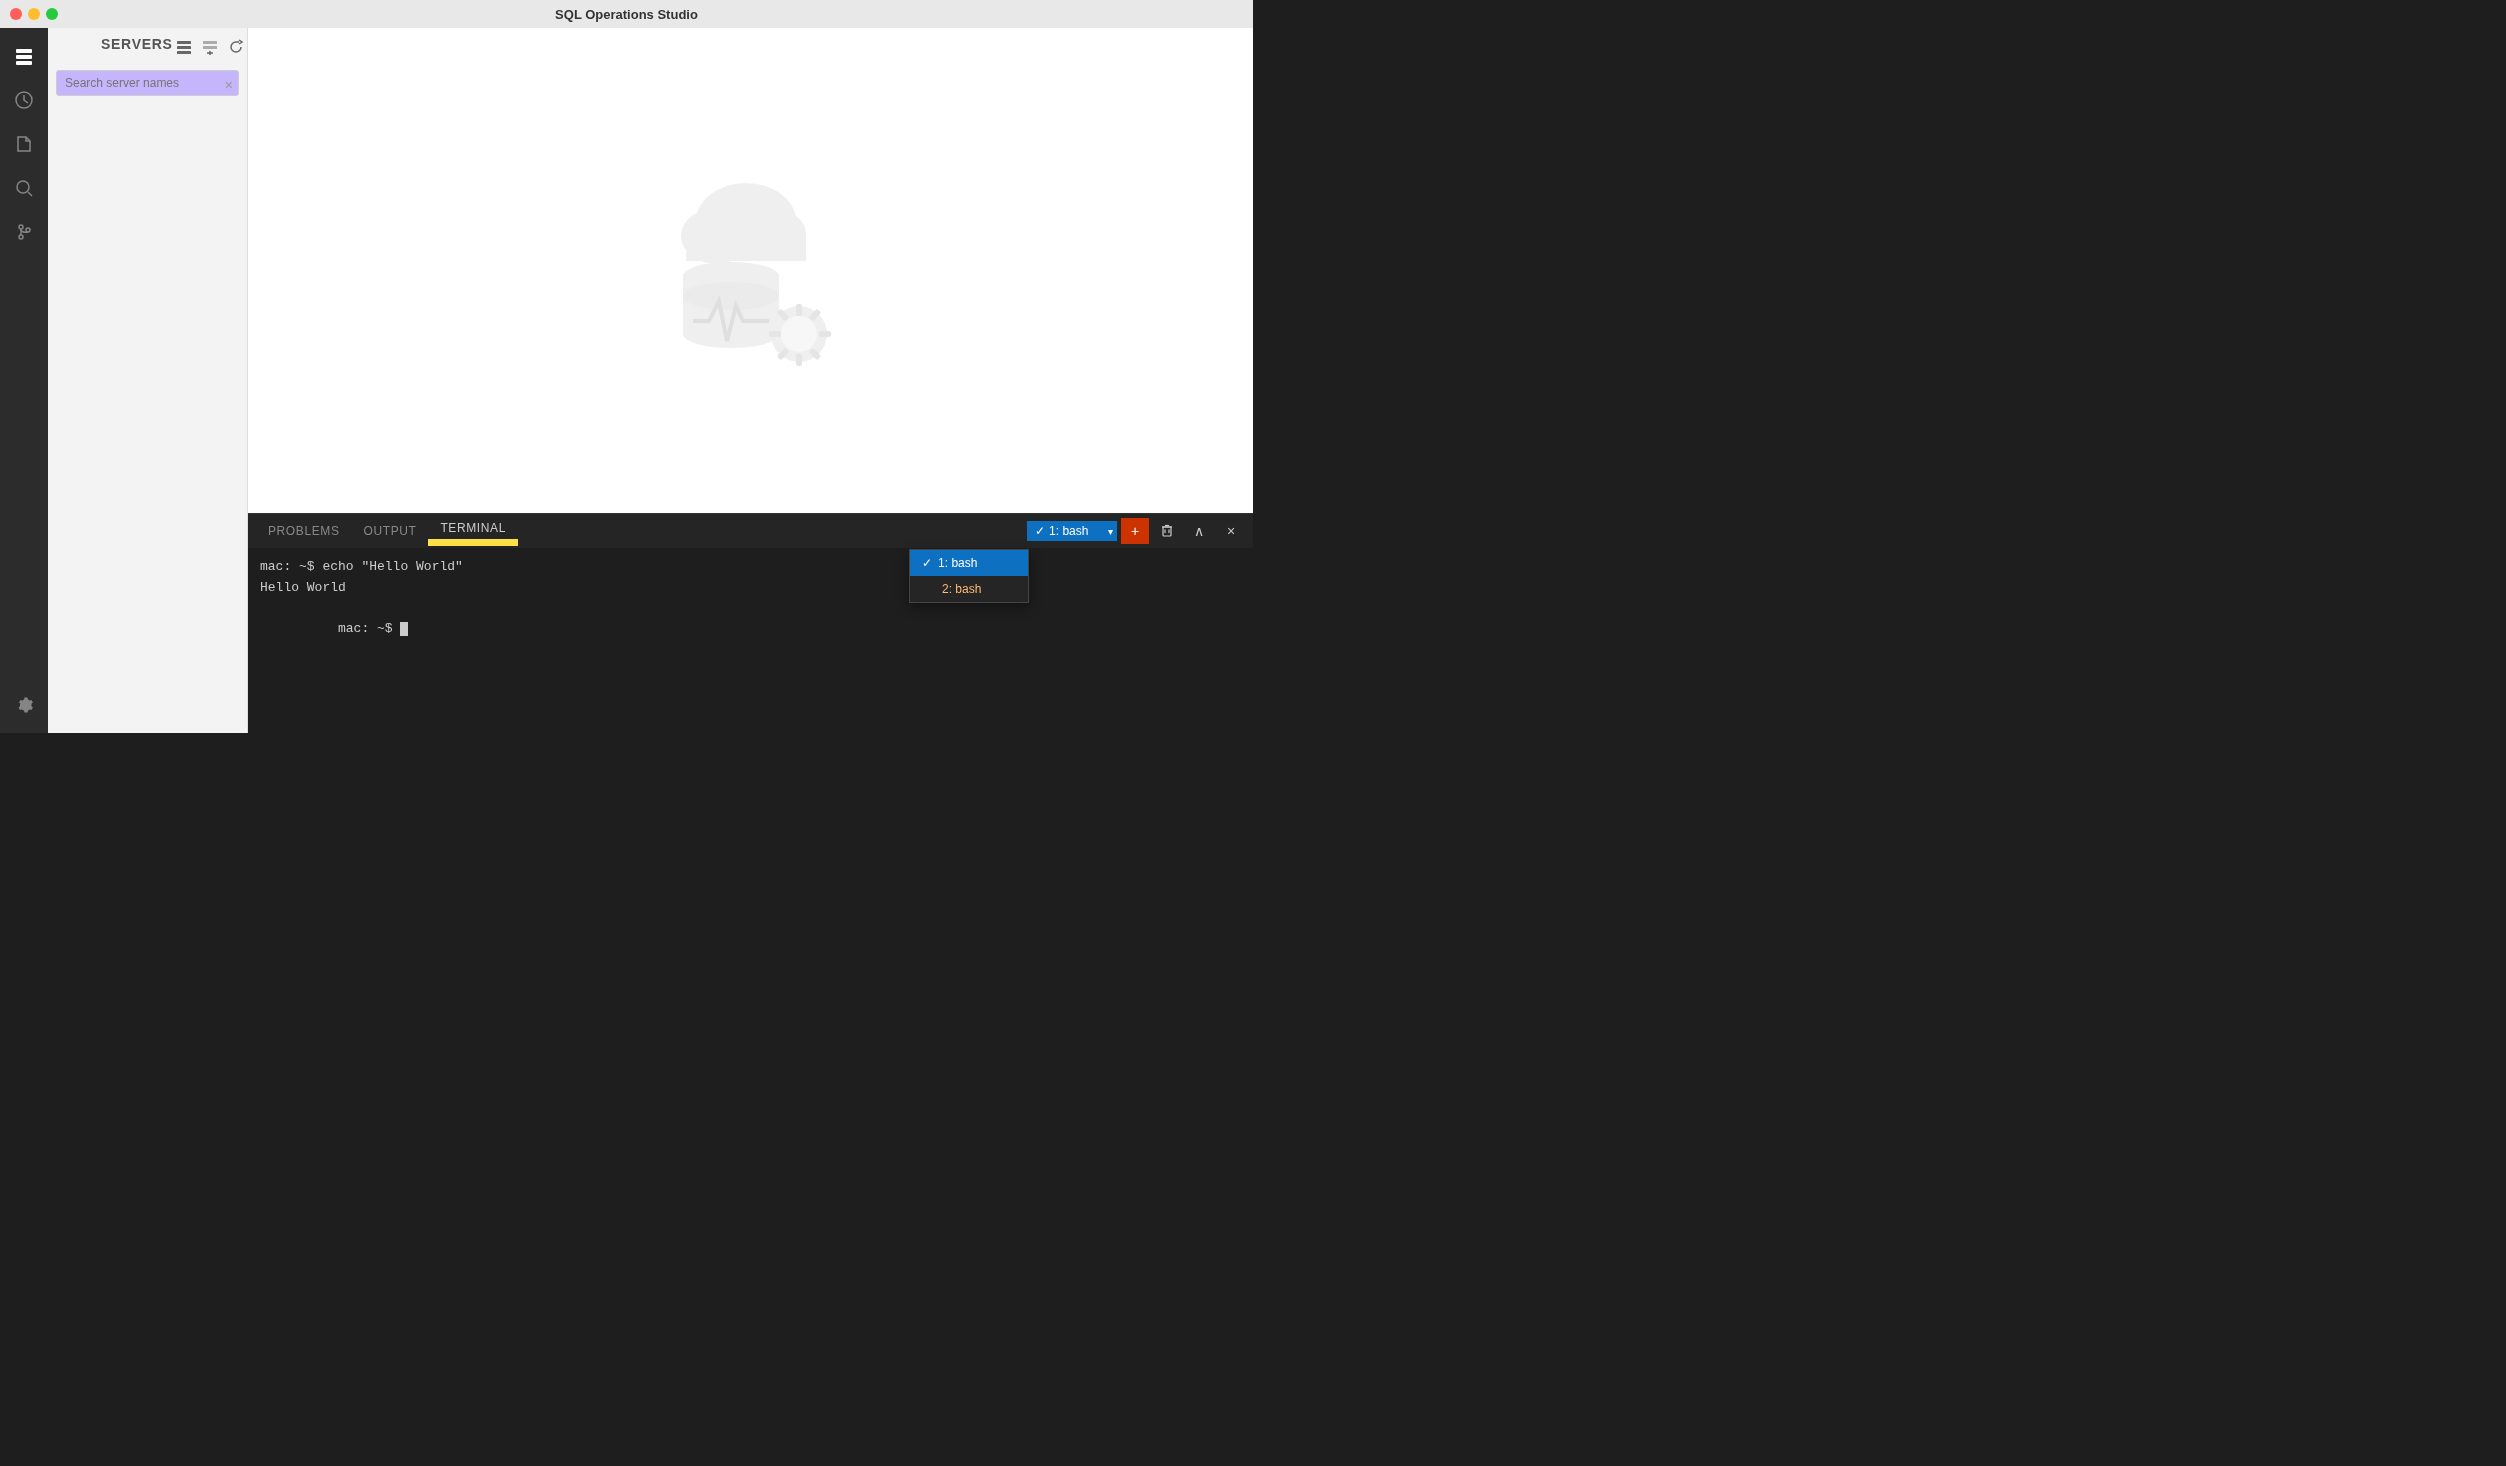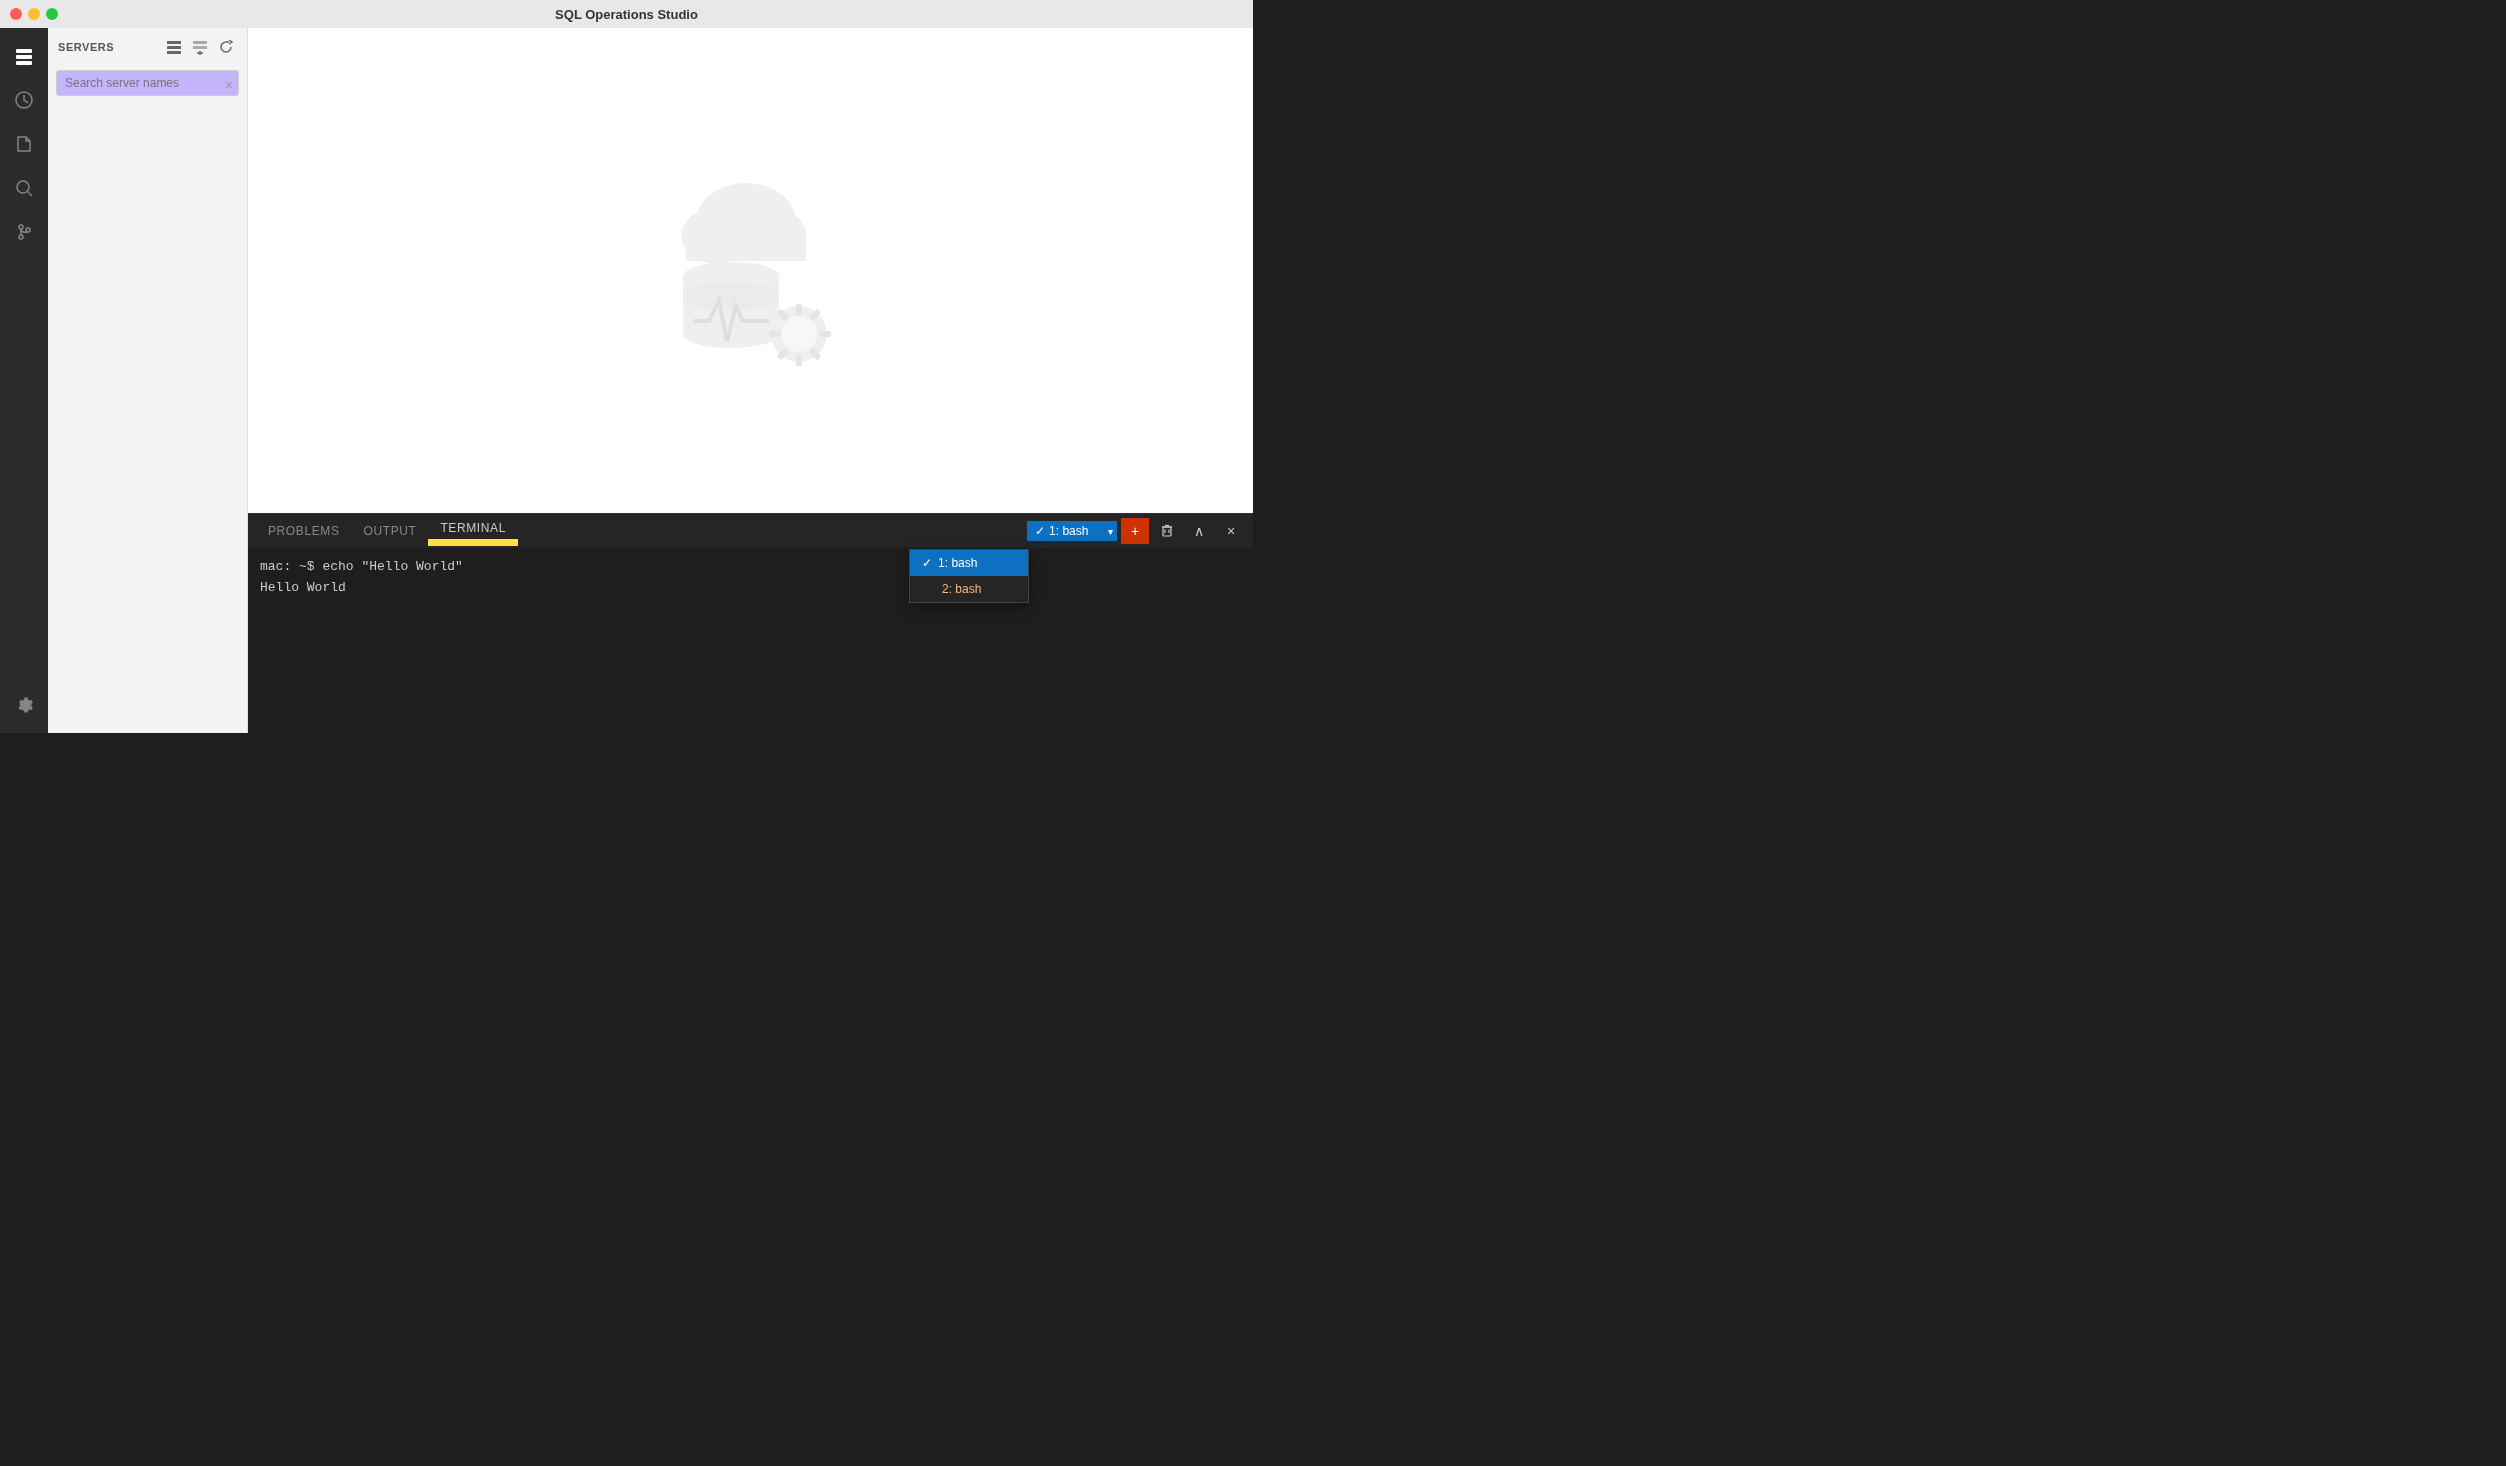--- a/index.html
+++ b/index.html
@@ -82,27 +82,28 @@
     
     .sidebar {
       width: 200px;
       background: #f3f3f3;
       display: flex;
       flex-direction: column;
       border-right: 1px solid #ddd;
     }
     .sidebar-header {
       display: flex;
-      align-items: center;
+      align-items: flex-start;
       justify-content: space-between;
       padding: 8px 10px;
-      font-size: 11px;
+      font-size: 14px;
       font-weight: 700;
       color: #555;
       letter-spacing: 0.05em;
+      margin-left: 43px;
     }
     .sidebar-header-title {
       text-transform: uppercase;
     }
     .sidebar-icons {
       display: flex;
       gap: 4px;
     }
     .sidebar-icon-btn {
       width: 22px;
@@ -467,20 +468,23 @@
             <span>∧</span>
           </button>
           <button class="terminal-btn" title="Close">
             <span>×</span>
           </button>
         </div>
       </div>
       <div class="terminal-content">
         <div class="terminal-line">mac: ~$ echo "Hello World"</div>
         <div class="terminal-line">Hello World</div>
+        <div class="terminal-line">
+          <span>mac: ~$ </span><span class="cursor-block"></span>
+        </div>
       </div>
     </div>
 
   </div>
 </div>
 
 <div class="status-bar">
   <div class="status-left">
     <div class="status-item">
       <span>✕</span>

